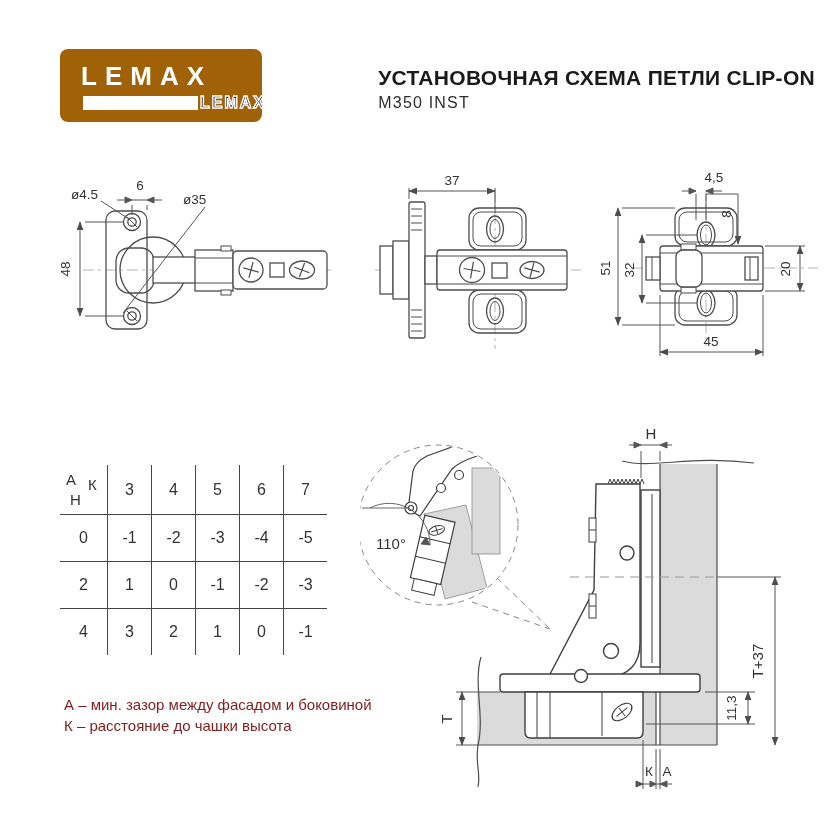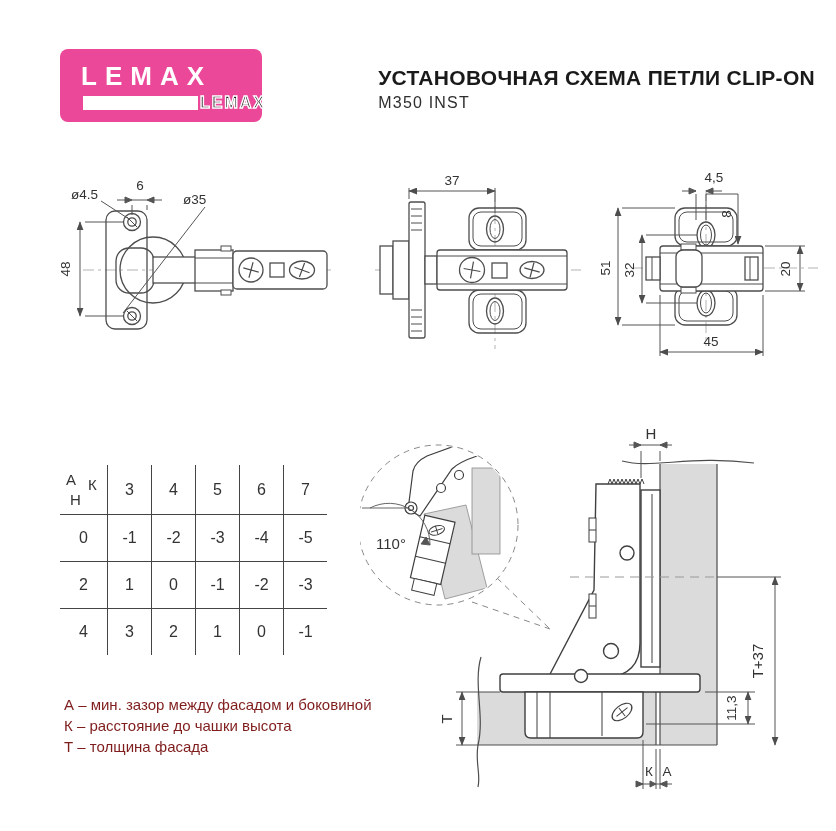--- a/index.html
+++ b/index.html
@@ -1,20 +1,20 @@
 <!DOCTYPE html>
 <html><head>
 <meta charset="utf-8">
 <style>
   html,body{margin:0;padding:0;background:#fff;}
   body{width:836px;height:831px;position:relative;overflow:hidden;
        font-family:"Liberation Sans","DejaVu Sans",sans-serif;color:#2b2b2b;}
   .abs{position:absolute;}
   
-  .logo{left:60px;top:49px;width:202px;height:73px;background:#ec4899;border-radius:8px;}
+  .logo{left:60px;top:49px;width:202px;height:73px;background:#a16207;border-radius:8px;}
   .logo-brand{position:absolute;left:21px;top:12px;color:#fff;font-size:26px;font-weight:700;
               letter-spacing:8px;}
   .logo-bar{position:absolute;left:23px;top:47px;width:115px;height:14px;background:#fff;}
   .logo-prof{position:absolute;left:140px;top:45px;font-size:16px;font-weight:800;
              letter-spacing:2px;color:#17171c;-webkit-text-stroke:1.4px #fff;}
   
   .titles{right:21px;top:66px;text-align:left;}
   .title{font-size:21px;font-weight:700;color:#1a1a1a;letter-spacing:.3px;}
   .subtitle{font-size:16px;font-weight:400;color:#2e2e2e;letter-spacing:1.2px;margin-top:4px;}
   
@@ -226,21 +226,20 @@
     <td>1</td>
     <td>0</td>
     <td>-1</td>
   </tr>
 </tbody>
   </table>
 
 <div class="abs legend">
   <div>А – мин. зазор между фасадом и боковиной</div>
   <div>К – расстояние до чашки высота</div>
-  <div>Т – толщина фасада</div>
 </div>
 
 <svg class="abs" style="left:360px;top:418px" width="476" height="413" viewBox="0 0 476 413">
 
   <rect x="300" y="46" width="57" height="281" fill="#dbdbdb"></rect>
   <rect x="117" y="274" width="179" height="53" fill="#dbdbdb"></rect>
   <g stroke="#4d4d4d" fill="none" stroke-width="1.2">
     <path d="M262,43 C292,51 330,37 394,45"></path>
     <path d="M300,46 V327 M357,46 V327"></path>
     <path d="M119,274 H140 M117,327 H357 M296,274 V327"></path>

